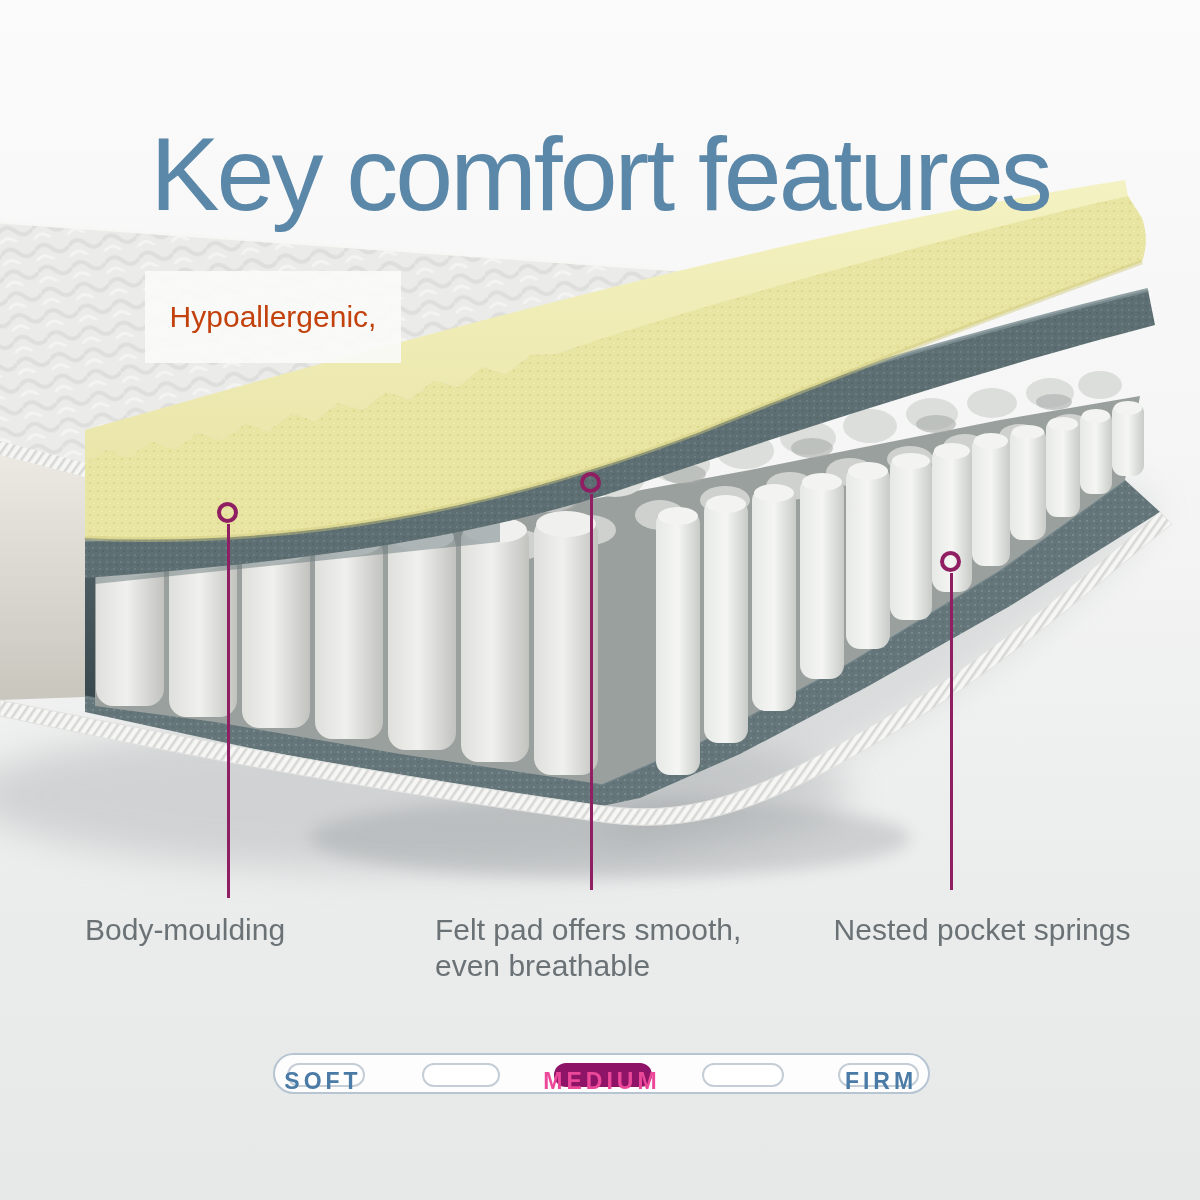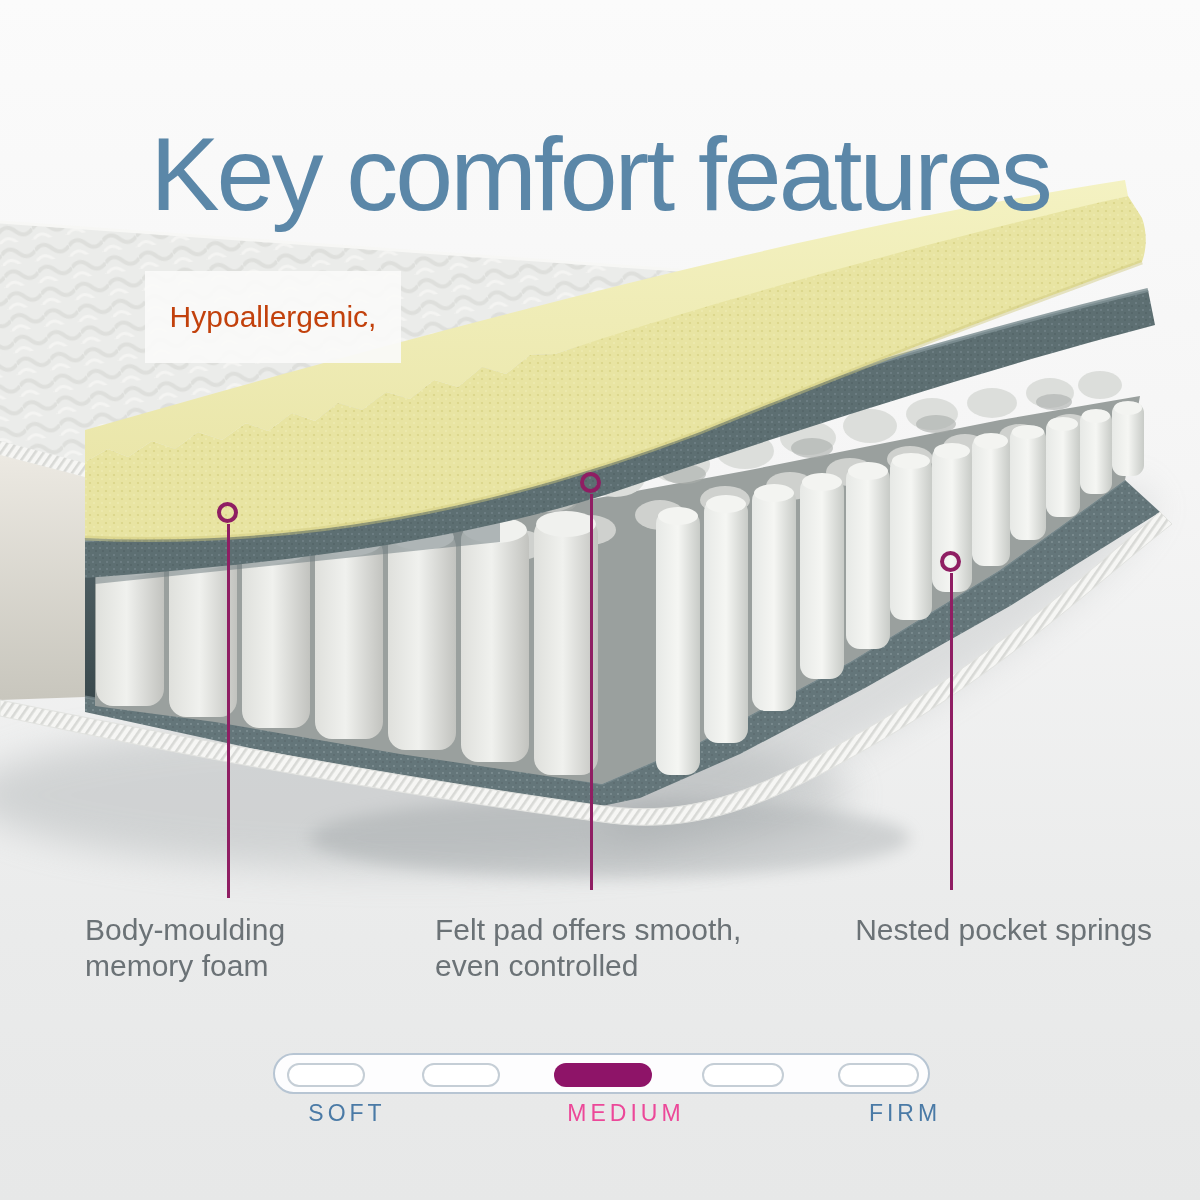--- a/index.html
+++ b/index.html
@@ -24,39 +24,39 @@
     display:flex;align-items:center;justify-content:center;
     color:#c2410c;font-size:30px;line-height:36px;margin-left:37px;
   }
   
   .ring{width:13px;height:13px;border:4px solid #8f1e63;border-radius:50%;background:transparent;}
   .cline{width:3px;background:#8f1e63;}
   
   .feature-label{color:#6b7276;font-size:30px;line-height:36px;}
   #label-foam{left:85px;top:912px;width:292px;text-align:left;}
   #label-felt{left:435px;top:912px;width:325px;}
-  #label-springs{left:812px;top:912px;width:340px;text-align:right;}
+  #label-springs{left:812px;top:912px;width:340px;text-align:center;}
   
   #scale{
     left:273px;top:1053px;width:657px;height:41px;box-sizing:border-box;
     border:2px solid #b7c5d3;border-radius:22px;background:#fdfdfe;
   }
   .pill{
     position:absolute;top:8px;height:24px;box-sizing:border-box;
     border:2px solid #c5ced6;border-radius:13px;background:#ffffff;
   }
   .pill.filled{border:none;background:#8e1468;}
   #pill-0{left:12px;width:78px;}
   #pill-1{left:147px;width:78px;}
   #pill-2{left:279px;width:98px;}
   #pill-3{left:427px;width:82px;}
   #pill-4{left:563px;width:81px;}
   .scale-label{
-    position:absolute;top:1100px;transform:translateX(-50%);
-    font-size:23px;font-weight:normal;letter-spacing:4px;color:#4a7aa6;white-space:nowrap;margin-left:24px;
+    position:absolute;top:1068px;transform:translateX(-50%);
+    font-size:23px;font-weight:bold;letter-spacing:4px;color:#4a7aa6;white-space:nowrap;
   }
   #scale-label-soft{left:323px;}
   #scale-label-medium{left:602px;color:#ec4899;}
   #scale-label-firm{left:881px;}
 </style>
 </head>
 <body>
 
 <svg id="scene" class="abs" viewBox="0 0 1200 1200" aria-hidden="true">
   <defs>
@@ -251,28 +251,27 @@
 <h1 id="title" class="abs">Key comfort features</h1>
 
 <div id="cover-label" class="abs">
   <span>Hypoallergenic,</span>
 </div>
 
 <div class="abs ring" style="left:217px;top:502px;"></div>
 <div class="abs cline" style="left:227px;top:524px;height:374px;"></div>
 <div id="label-foam" class="abs feature-label">
   <div>Body-moulding</div>
-  <div>memory foam</div>
 </div>
 
 <div class="abs ring" style="left:580px;top:472px;"></div>
 <div class="abs cline" style="left:590px;top:494px;height:396px;"></div>
 <div id="label-felt" class="abs feature-label">
   <div>Felt pad offers smooth,</div>
-  <div>even controlled</div>
+  <div>even breathable</div>
 </div>
 
 <div class="abs ring" style="left:940px;top:551px;"></div>
 <div class="abs cline" style="left:950px;top:573px;height:317px;"></div>
 <div id="label-springs" class="abs feature-label">
   <div>Nested pocket springs</div>
 </div>
 
 <div id="scale" class="abs">
   <div id="pill-0" class="pill"></div>

